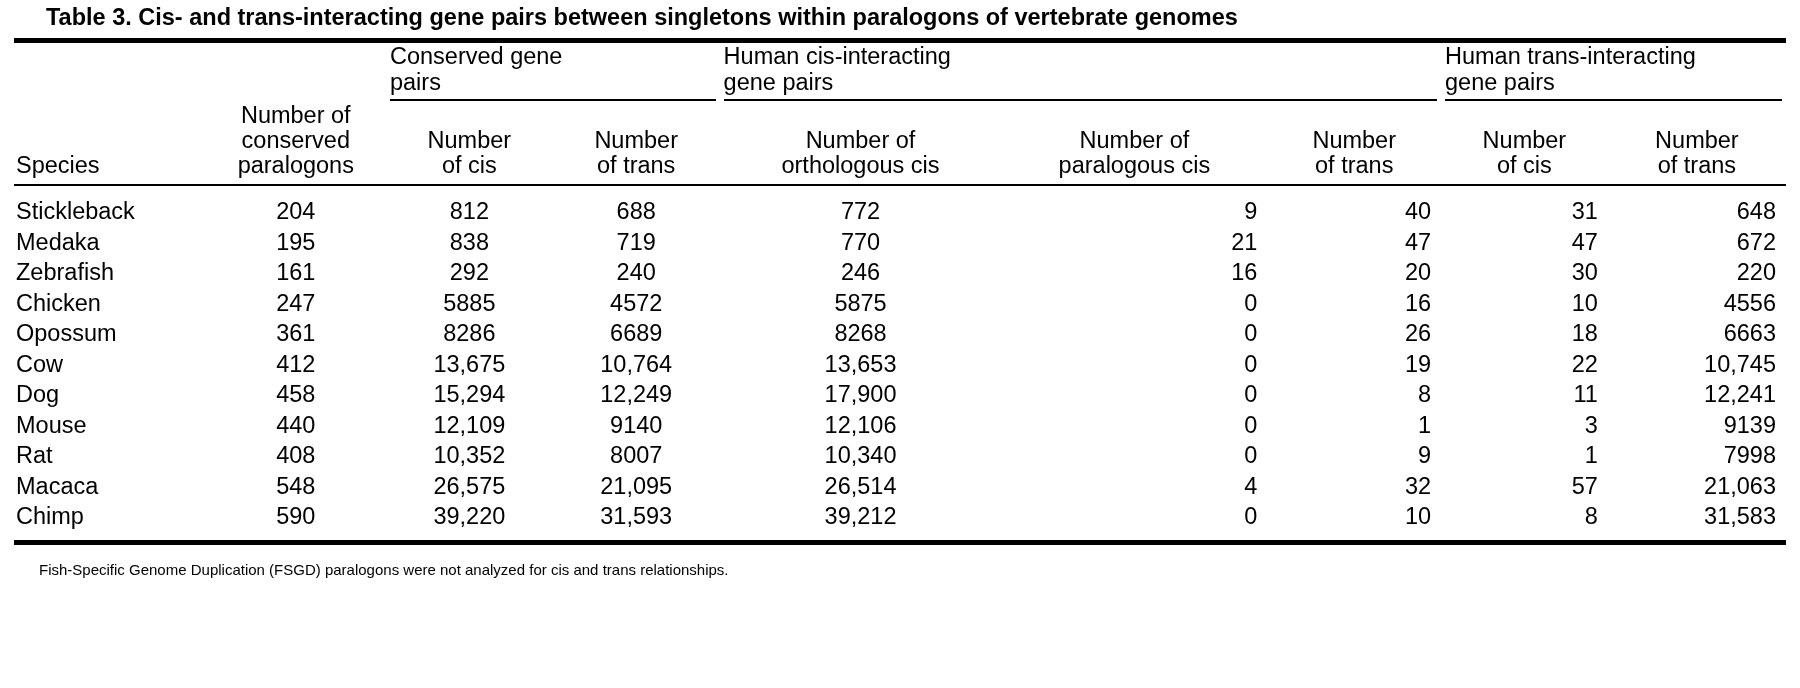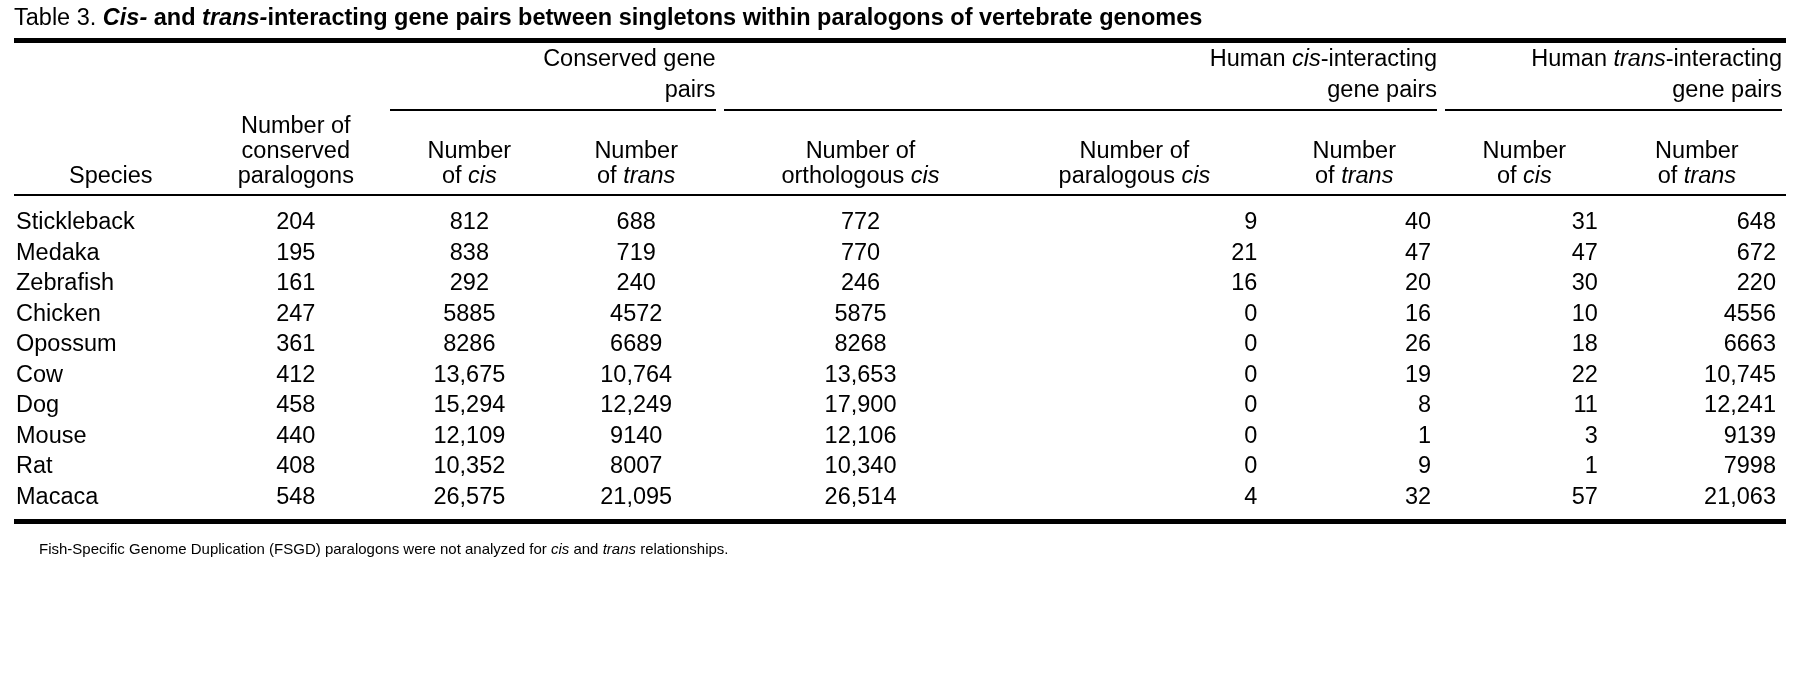--- a/index.html
+++ b/index.html
@@ -20,26 +20,27 @@
     padding: 0 14px;
   }
   
   .caption {
     font-size: 23.5px;
     line-height: 30px;
     padding: 2px 0 6px 0;
     white-space: nowrap;
   }
   .caption .lbl {
-    font-weight: normal;
+    font-weight: bold;
+    margin-left: 32px;
   }
   .caption .txt {
     font-weight: bold;
   }
-  .it { font-style: italic; }
+  .it { }
 
   
   .rule-thick {
     height: 5px;
     background: #000;
   }
   .rule-thin {
     height: 2px;
     background: #000;
   }
@@ -53,24 +54,24 @@
   }
   table.t3 td, table.t3 th {
     padding: 0;
     margin: 0;
     vertical-align: bottom;
     font-weight: normal;
   }
 
   
   .grp {
-    text-align: right;
+    text-align: left;
     font-weight: bold;
     font-size: 23.5px;
-    line-height: 31px;
+    line-height: 26px;
     padding-bottom: 2px !important;
     white-space: nowrap;
   }
   .grp .spanbox {
     display: block;
     border-bottom: 2.5px solid #000;
     padding-bottom: 4px;
     margin: 0 4px 0 4px;
   }
   .grp-pad {
@@ -79,21 +80,21 @@
 
   
   .colhead {
     text-align: center;
     font-weight: bold;
     line-height: 25px;
     padding-bottom: 6px !important;
     white-space: nowrap;
   }
   .colhead.species {
-    text-align: center;
+    text-align: left;
     padding-left: 2px !important;
   }
 
   
   .t3 tbody td {
     line-height: 30.5px;
     white-space: nowrap;
   }
   td.sp {
     text-align: left;
@@ -295,20 +296,31 @@
           <td class="num">548</td>
           <td class="num">26,575</td>
           <td class="num">21,095</td>
           <td class="num">26,514</td>
           <td class="num r">4</td>
           <td class="num r">32</td>
           <td class="num r">57</td>
           <td class="num r">21,063</td>
         </tr>
         <tr>
+          <td class="sp">Chimp</td>
+          <td class="num">590</td>
+          <td class="num">39,220</td>
+          <td class="num">31,593</td>
+          <td class="num">39,212</td>
+          <td class="num r">0</td>
+          <td class="num r">10</td>
+          <td class="num r">8</td>
+          <td class="num r">31,583</td>
+        </tr>
+        <tr>
           <td class="body-pad-bot" colspan="9"></td>
         </tr>
       </tbody>
   </table>
 
   <div class="rule-thick"></div>
 
   <div class="footnote"><span>Fish-Specific Genome Duplication (FSGD) paralogons were not analyzed for </span><span class="it">cis</span><span> and </span><span class="it">trans</span><span> relationships.</span></div>
 
 </div>

